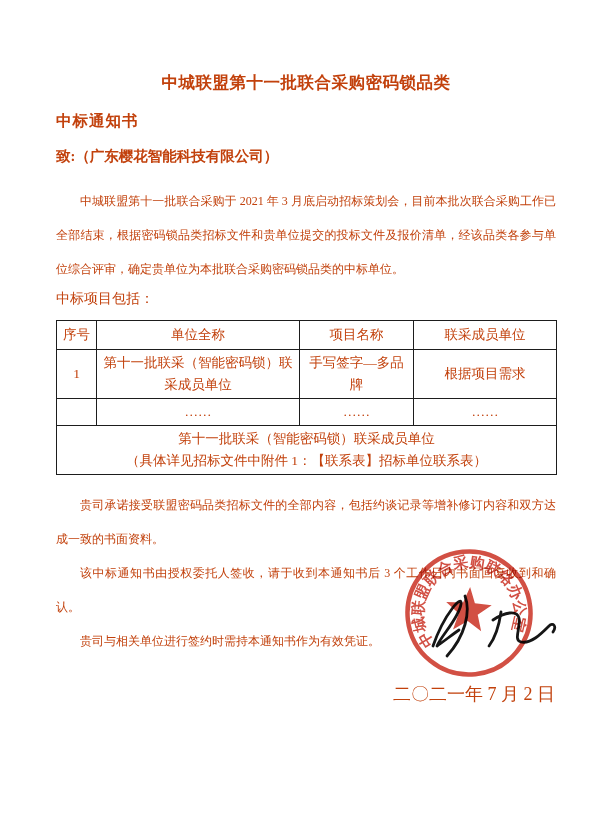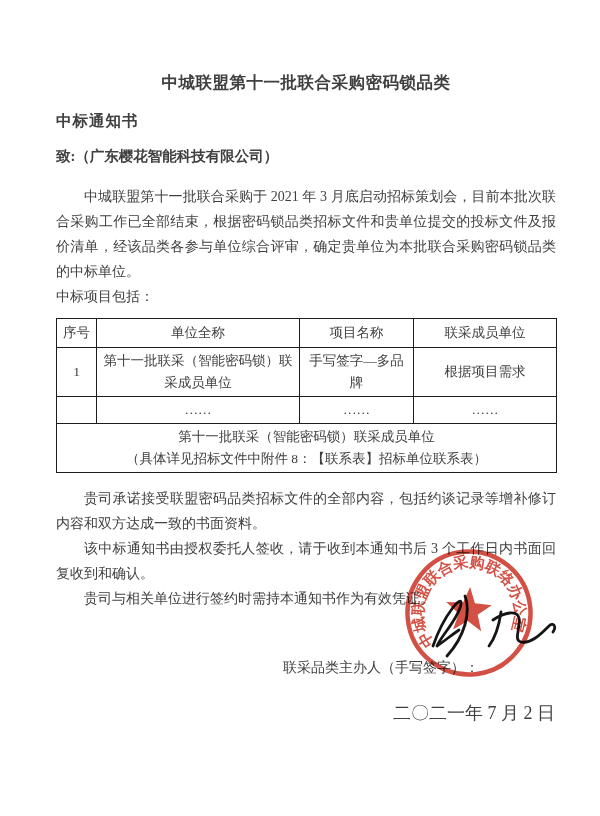--- a/index.html
+++ b/index.html
@@ -5,26 +5,26 @@
   html,body { margin:0; padding:0; background:#e8e8e8; }
   .page {
     width:600px; height:816px;
     margin:0 auto;
     background:#ffffff;
     position:relative;
     box-sizing:border-box;
     padding:72px 44px 0 56px;
     overflow:hidden;
     font-family:"Liberation Serif","DejaVu Serif",serif;
-    color:#404040;
+    color:#c2410c;
   }
   .doc-title   { font-size:16.5px; font-weight:700; text-align:center; letter-spacing:.5px; }
   .doc-subtitle{ font-size:15.5px; font-weight:700; text-align:left; margin-top:17px; letter-spacing:1px; }
   .recipient   { font-size:14.5px; font-weight:700; margin-top:15px; }
-  .para        { font-size:14px; line-height:25px; text-align:justify; text-indent:2em; }
+  .para        { font-size:12px; line-height:34px; text-align:justify; text-indent:2em; }
   .intro       { margin-top:18px; }
   .tail-line   { font-size:14px; line-height:25px; }
   table.award  { width:100%; border-collapse:collapse; margin-top:9px; table-layout:fixed; }
   table.award td {
     border:1.6px solid #1d1d1d; text-align:center; vertical-align:middle;
     font-size:13.5px; line-height:22px; padding:2px 3px;
     overflow:hidden;
   }
   table.award tr.hdr td { height:24px; }
   td.merged    { line-height:23px; padding:4px 2px; }
@@ -78,31 +78,30 @@
       </tr>
       <tr>
         <td></td>
         <td>……</td>
         <td>……</td>
         <td>……</td>
       </tr>
       <tr>
         <td colspan="4" class="merged">
           <div>第十一批联采（智能密码锁）联采成员单位</div>
-          <div>（具体详见招标文件中附件 8：【联系表】招标单位联系表）</div>
+          <div>（具体详见招标文件中附件 1：【联系表】招标单位联系表）</div>
         </td>
       </tr>
     </tbody>
   </table>
 
   <div class="para after-table">贵司承诺接受联盟密码品类招标文件的全部内容，包括约谈记录等增补修订内容和双方达成一致的书面资料。</div>
   <div class="para">该中标通知书由授权委托人签收，请于收到本通知书后 3 个工作日内书面回复收到和确认。</div>
   <div class="para">贵司与相关单位进行签约时需持本通知书作为有效凭证。</div>
 
-  <div class="sign-line">联采品类主办人（手写签字）：</div>
 
   <div class="date-line">二〇二一年 7 月 2 日</div>
 
   <svg class="seal" viewBox="0 0 140 140" aria-hidden="true">
     <circle cx="70" cy="70" r="61.5" fill="none" stroke-width="4.5" stroke="#cc372a"></circle>
     <g transform="rotate(10 70 66)">
       <polygon points="70,44 75.9,59.9 92.8,60.6 79.5,71.1 84.1,87.4 70,78 55.9,87.4 60.5,71.1 47.2,60.6 64.1,59.9" fill="#cc372a"></polygon>
     </g>
     <defs>
       <path id="sealArc" d="M 32.3 96.4 A 46 46 0 1 1 107.7 96.4" fill="none"></path>

